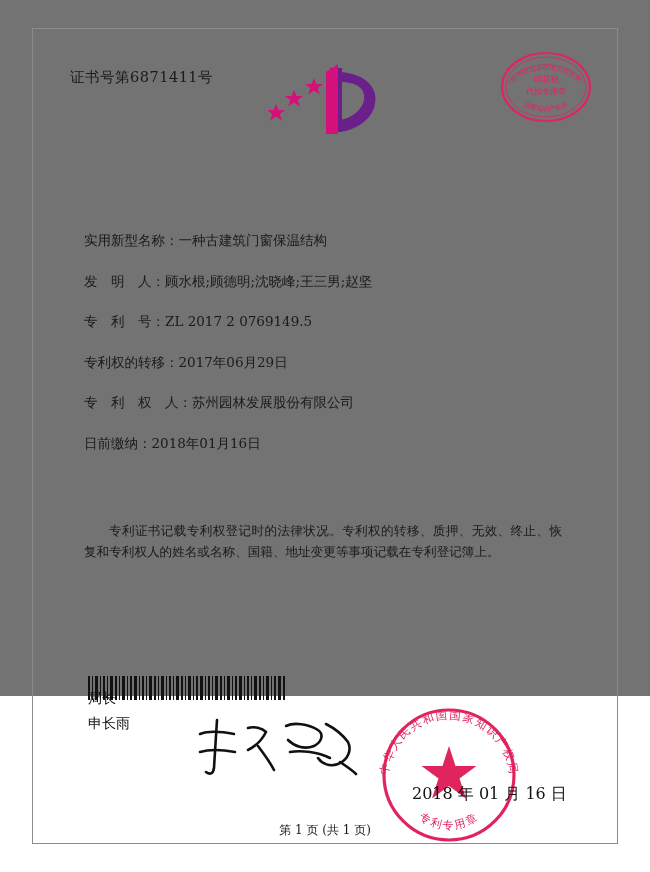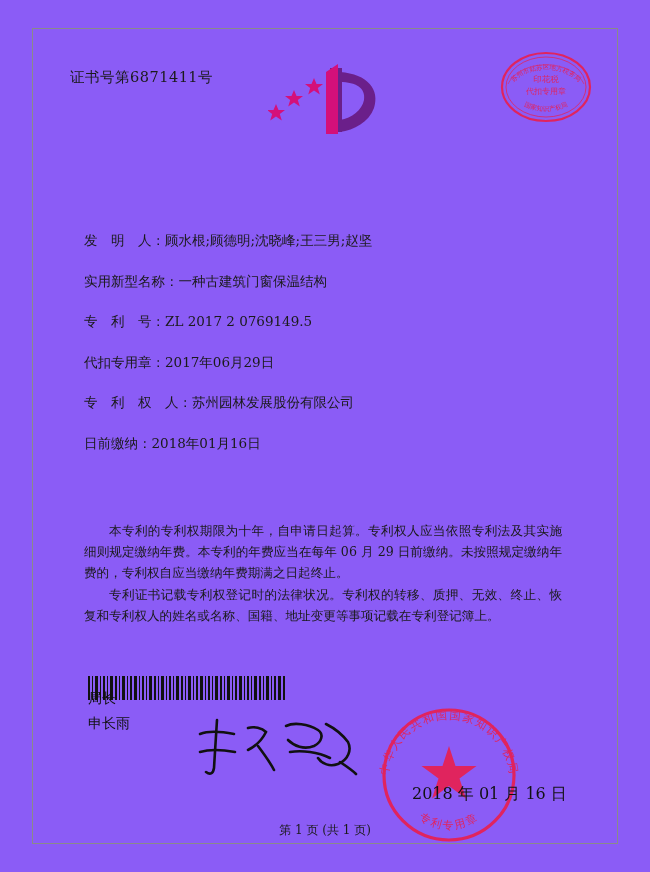--- a/index.html
+++ b/index.html
@@ -10,22 +10,22 @@
     width: 650px;
     height: 872px;
     background: #ffffff;
     font-family: "DejaVu Sans", sans-serif;
     color: #111;
     overflow: hidden;
   }
   .page {
     position: relative;
     width: 650px;
-    height: 872px;
-    background: #8b5cf6;
+    height: 696px;
+    background: #737373;
     box-sizing: border-box;
   }
   .border-frame {
     position: absolute;
     left: 32px;
     top: 28px;
     width: 586px;
     height: 816px;
     border: 1px solid #8a8a8a;
     box-sizing: border-box;
@@ -189,41 +189,40 @@
       </defs>
       <text font-size="6.5" fill="#e0245e" font-family="'DejaVu Serif',serif">
         <textPath href="#arcBottom" startOffset="50%" text-anchor="middle">国家知识产权局</textPath>
       </text>
     </svg>
   </div>
 
 
   <div class="fields">
     <div class="field-row">
+      <span class="field-label">实用新型名称：</span><span class="field-value">一种古建筑门窗保温结构</span>
+    </div>
+    <div class="field-row">
       <span class="field-label">发　明　人：</span><span class="field-value">顾水根;顾德明;沈晓峰;王三男;赵坚</span>
     </div>
     <div class="field-row">
-      <span class="field-label">实用新型名称：</span><span class="field-value">一种古建筑门窗保温结构</span>
-    </div>
-    <div class="field-row">
       <span class="field-label">专　利　号：</span><span class="field-value">ZL 2017 2 0769149.5</span>
     </div>
     <div class="field-row">
-      <span class="field-label">代扣专用章：</span><span class="field-value">2017年06月29日</span>
+      <span class="field-label">专利权的转移：</span><span class="field-value">2017年06月29日</span>
     </div>
     <div class="field-row">
       <span class="field-label">专　利　权　人：</span><span class="field-value">苏州园林发展股份有限公司</span>
     </div>
     <div class="field-row">
       <span class="field-label">日前缴纳：</span><span class="field-value">2018年01月16日</span>
     </div>
   </div>
 
   <div class="paragraphs">
-    <p>本专利的专利权期限为十年，自申请日起算。专利权人应当依照专利法及其实施细则规定缴纳年费。本专利的年费应当在每年 06 月 29 日前缴纳。未按照规定缴纳年费的，专利权自应当缴纳年费期满之日起终止。</p>
     <p>专利证书记载专利权登记时的法律状况。专利权的转移、质押、无效、终止、恢复和专利权人的姓名或名称、国籍、地址变更等事项记载在专利登记簿上。</p>
   </div>
 
   <div class="barcode">
     <svg width="200" height="24" viewBox="0 0 200 24">
       <g fill="#111">
         <rect x="0" y="0" width="2" height="24"></rect>
           <rect x="4" y="0" width="1" height="24"></rect>
         <rect x="7" y="0" width="3" height="24"></rect>
           <rect x="12" y="0" width="1" height="24"></rect>

